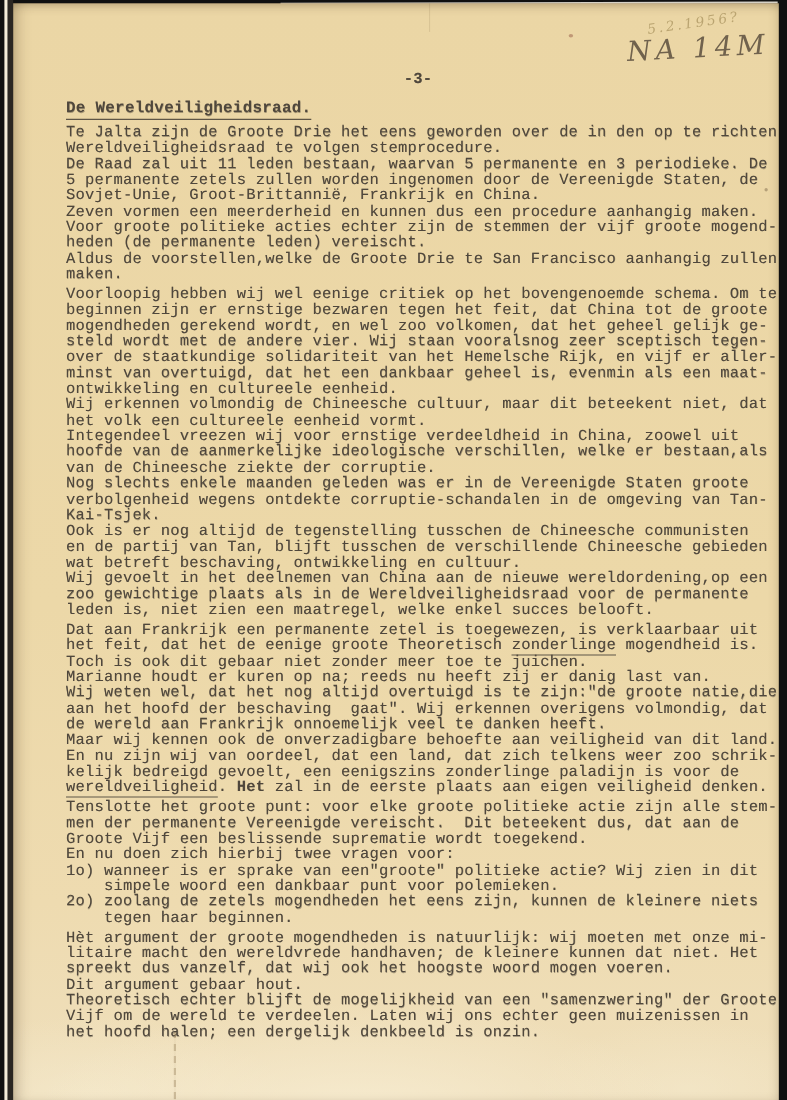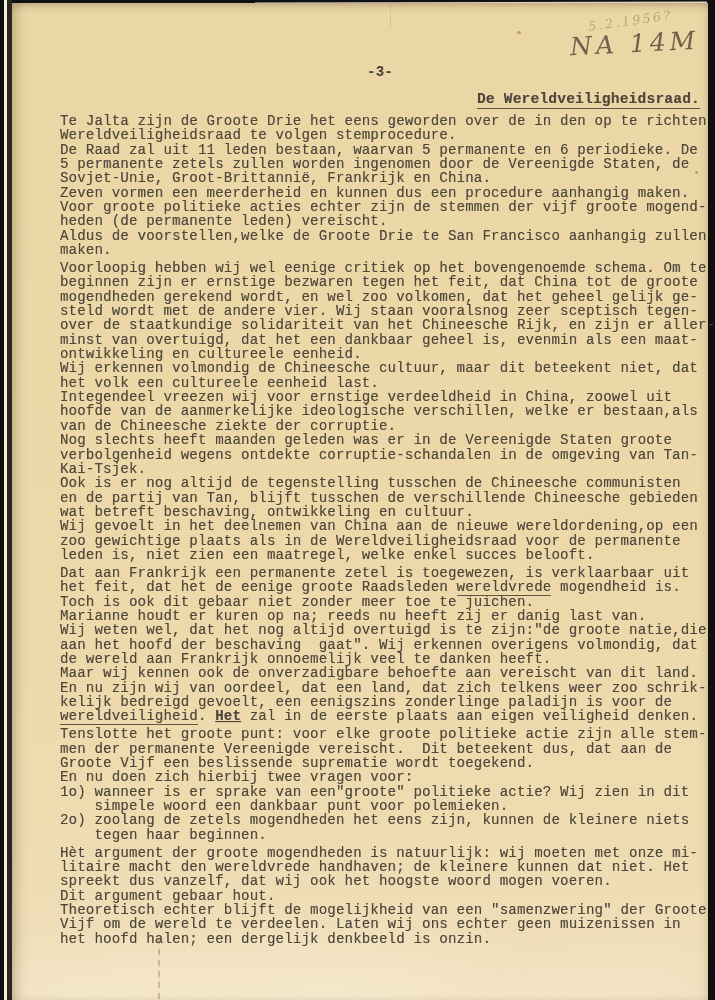--- a/index.html
+++ b/index.html
@@ -22,29 +22,29 @@
       linear-gradient(180deg,#ebd6a5 0%,#ecd8a8 55%,#eedbb0 82%,#efdfbc 100%);
     box-shadow:
       inset 10px 0 14px -8px rgba(70,50,25,.35),
       inset -6px 0 10px -6px rgba(70,50,25,.22),
       inset 0 8px 10px -7px rgba(70,50,25,.30);
     color:#4f473c;
   }
   .typed{letter-spacing:.22px;text-shadow:.3px .3px .6px rgba(80,70,58,.45);}
   .page-number{position:absolute;left:48px;width:640px;top:61px;text-align:center;
     font-size:14px;font-weight:bold;}
-  .doc-title{position:absolute;left:48px;width:640px;top:88px;text-align:right;
+  .doc-title{position:absolute;left:48px;width:640px;top:88px;text-align:left;
     font-size:14.5px;font-weight:bold;}
   .doc-title .t{border-bottom:1.4px solid rgba(79,71,60,.9);padding-bottom:1px;}
   .content{position:absolute;left:48px;top:111px;width:660px;font-size:14px;line-height:14.35px;}
   .block{margin:0 0 3.6px 0;}
   .line{white-space:pre;}
   .line span{white-space:pre;}
   .u{border-bottom:1.2px solid rgba(79,71,60,.9);}
-  .b{font-weight:bold;text-decoration:underline;}
+  .b{font-weight:bold;}
   
   .hand-date{
     position:absolute;left:576px;top:10px;transform:rotate(-8deg);
     font-family:"DejaVu Serif",serif;font-style:italic;
     font-size:12.5px;letter-spacing:2.5px;color:#b29c68;opacity:.85;
   }
   .hand-ref{
     position:absolute;left:558px;top:26px;transform:rotate(-3deg);
     font-family:"DejaVu Serif",serif;font-style:italic;
     font-size:25px;letter-spacing:4px;color:#70624d;
@@ -71,61 +71,61 @@
   <div class="hand-date">5.2.1956?</div>
   <div class="hand-ref">NA 14M</div>
 
   <div class="page-number typed">-3-</div>
   <div class="doc-title typed"><span class="t">De Wereldveiligheidsraad.</span></div>
 
   <div class="content typed">
       <div class="block">
         <div class="line"><span>Te Jalta zijn de Groote Drie het eens geworden over de in den op te richten</span></div>
         <div class="line"><span>Wereldveiligheidsraad te volgen stemprocedure.</span></div>
-        <div class="line"><span>De Raad zal uit 11 leden bestaan, waarvan 5 permanente en 6 periodieke. De</span></div>
+        <div class="line"><span>De Raad zal uit 11 leden bestaan, waarvan 5 permanente en 3 periodieke. De</span></div>
         <div class="line"><span>5 permanente zetels zullen worden ingenomen door de Vereenigde Staten, de</span></div>
         <div class="line"><span>Sovjet-Unie, Groot-Brittannië, Frankrijk en China.</span></div>
         <div class="line"><span>Zeven vormen een meerderheid en kunnen dus een procedure aanhangig maken.</span></div>
         <div class="line"><span>Voor groote politieke acties echter zijn de stemmen der vijf groote mogend-</span></div>
         <div class="line"><span>heden (de permanente leden) vereischt.</span></div>
         <div class="line"><span>Aldus de voorstellen,welke de Groote Drie te San Francisco aanhangig zullen</span></div>
         <div class="line"><span>maken.</span></div>
       </div>
       <div class="block">
         <div class="line"><span>Voorloopig hebben wij wel eenige critiek op het bovengenoemde schema. Om te</span></div>
         <div class="line"><span>beginnen zijn er ernstige bezwaren tegen het feit, dat China tot de groote</span></div>
         <div class="line"><span>mogendheden gerekend wordt, en wel zoo volkomen, dat het geheel gelijk ge-</span></div>
         <div class="line"><span>steld wordt met de andere vier. Wij staan vooralsnog zeer sceptisch tegen-</span></div>
-        <div class="line"><span>over de staatkundige solidariteit van het Chineesche Rijk, en zijn er aller-</span></div>
+        <div class="line"><span>over de staatkundige solidariteit van het Hemelsche Rijk, en vijf er aller-</span></div>
         <div class="line"><span>minst van overtuigd, dat het een dankbaar geheel is, evenmin als een maat-</span></div>
         <div class="line"><span>ontwikkeling en cultureele eenheid.</span></div>
         <div class="line"><span>Wij erkennen volmondig de Chineesche cultuur, maar dit beteekent niet, dat</span></div>
-        <div class="line"><span>het volk een cultureele eenheid last.</span></div>
+        <div class="line"><span>het volk een cultureele eenheid vormt.</span></div>
         <div class="line"><span>Integendeel vreezen wij voor ernstige verdeeldheid in China, zoowel uit</span></div>
         <div class="line"><span>hoofde van de aanmerkelijke ideologische verschillen, welke er bestaan,als</span></div>
         <div class="line"><span>van de Chineesche ziekte der corruptie.</span></div>
-        <div class="line"><span>Nog slechts heeft maanden geleden was er in de Vereenigde Staten groote</span></div>
+        <div class="line"><span>Nog slechts enkele maanden geleden was er in de Vereenigde Staten groote</span></div>
         <div class="line"><span>verbolgenheid wegens ontdekte corruptie-schandalen in de omgeving van Tan-</span></div>
         <div class="line"><span>Kai-Tsjek.</span></div>
         <div class="line"><span>Ook is er nog altijd de tegenstelling tusschen de Chineesche communisten</span></div>
         <div class="line"><span>en de partij van Tan, blijft tusschen de verschillende Chineesche gebieden</span></div>
         <div class="line"><span>wat betreft beschaving, ontwikkeling en cultuur.</span></div>
         <div class="line"><span>Wij gevoelt in het deelnemen van China aan de nieuwe wereldordening,op een</span></div>
         <div class="line"><span>zoo gewichtige plaats als in de Wereldveiligheidsraad voor de permanente</span></div>
         <div class="line"><span>leden is, niet zien een maatregel, welke enkel succes belooft.</span></div>
       </div>
       <div class="block">
         <div class="line"><span>Dat aan Frankrijk een permanente zetel is toegewezen, is verklaarbaar uit</span></div>
-        <div class="line"><span>het feit, dat het de eenige groote Raadsleden </span><span class="u">wereldvrede</span><span> mogendheid is.</span></div>
+        <div class="line"><span>het feit, dat het de eenige groote Theoretisch </span><span class="u">zonderlinge</span><span> mogendheid is.</span></div>
         <div class="line"><span>Toch is ook dit gebaar niet zonder meer toe te juichen.</span></div>
         <div class="line"><span>Marianne houdt er kuren op na; reeds nu heeft zij er danig last van.</span></div>
         <div class="line"><span>Wij weten wel, dat het nog altijd overtuigd is te zijn:"de groote natie,die</span></div>
         <div class="line"><span>aan het hoofd der beschaving  gaat". Wij erkennen overigens volmondig, dat</span></div>
         <div class="line"><span>de wereld aan Frankrijk onnoemelijk veel te danken heeft.</span></div>
-        <div class="line"><span>Maar wij kennen ook de onverzadigbare behoefte aan vereischt van dit land.</span></div>
+        <div class="line"><span>Maar wij kennen ook de onverzadigbare behoefte aan veiligheid van dit land.</span></div>
         <div class="line"><span>En nu zijn wij van oordeel, dat een land, dat zich telkens weer zoo schrik-</span></div>
         <div class="line"><span>kelijk bedreigd gevoelt, een eenigszins zonderlinge paladijn is voor de</span></div>
         <div class="line"><span class="u">wereldveiligheid</span><span>. </span><span class="b">Het</span><span> zal in de eerste plaats aan eigen veiligheid denken.</span></div>
       </div>
       <div class="block">
         <div class="line"><span>Tenslotte het groote punt: voor elke groote politieke actie zijn alle stem-</span></div>
         <div class="line"><span>men der permanente Vereenigde vereischt.  Dit beteekent dus, dat aan de</span></div>
         <div class="line"><span>Groote Vijf een beslissende suprematie wordt toegekend.</span></div>
         <div class="line"><span>En nu doen zich hierbij twee vragen voor:</span></div>
         <div class="line"><span>1o) wanneer is er sprake van een"groote" politieke actie? Wij zien in dit</span></div>

